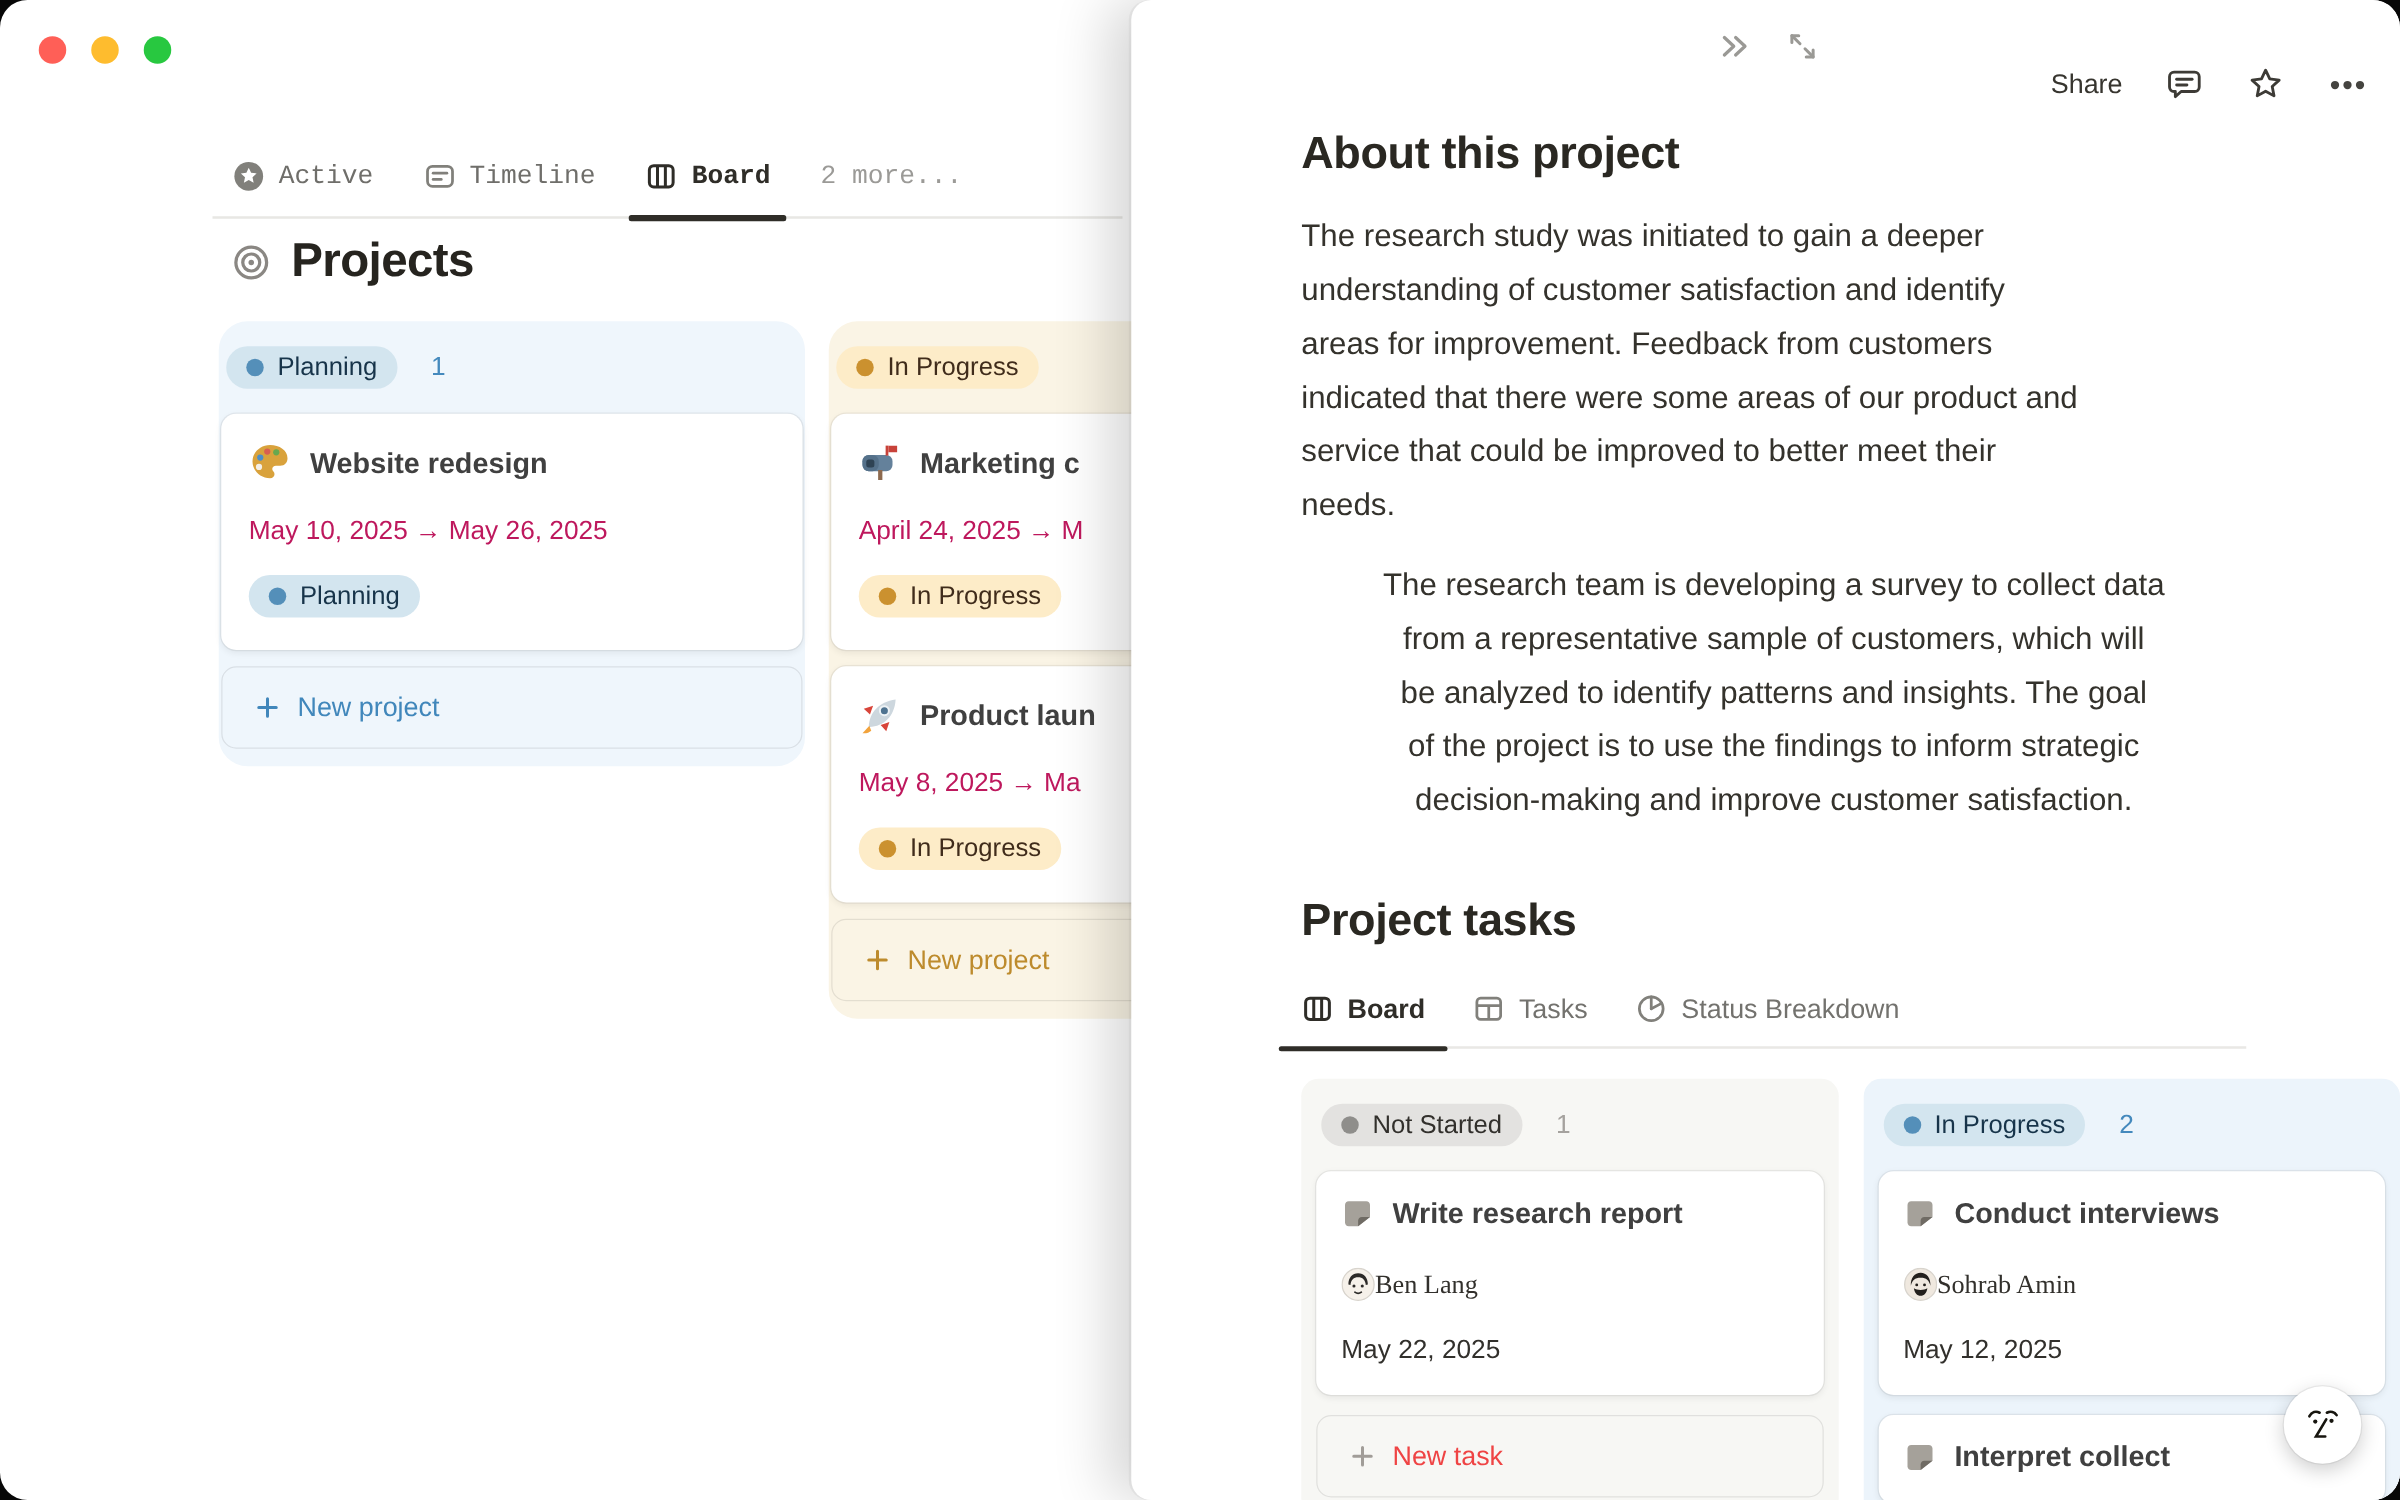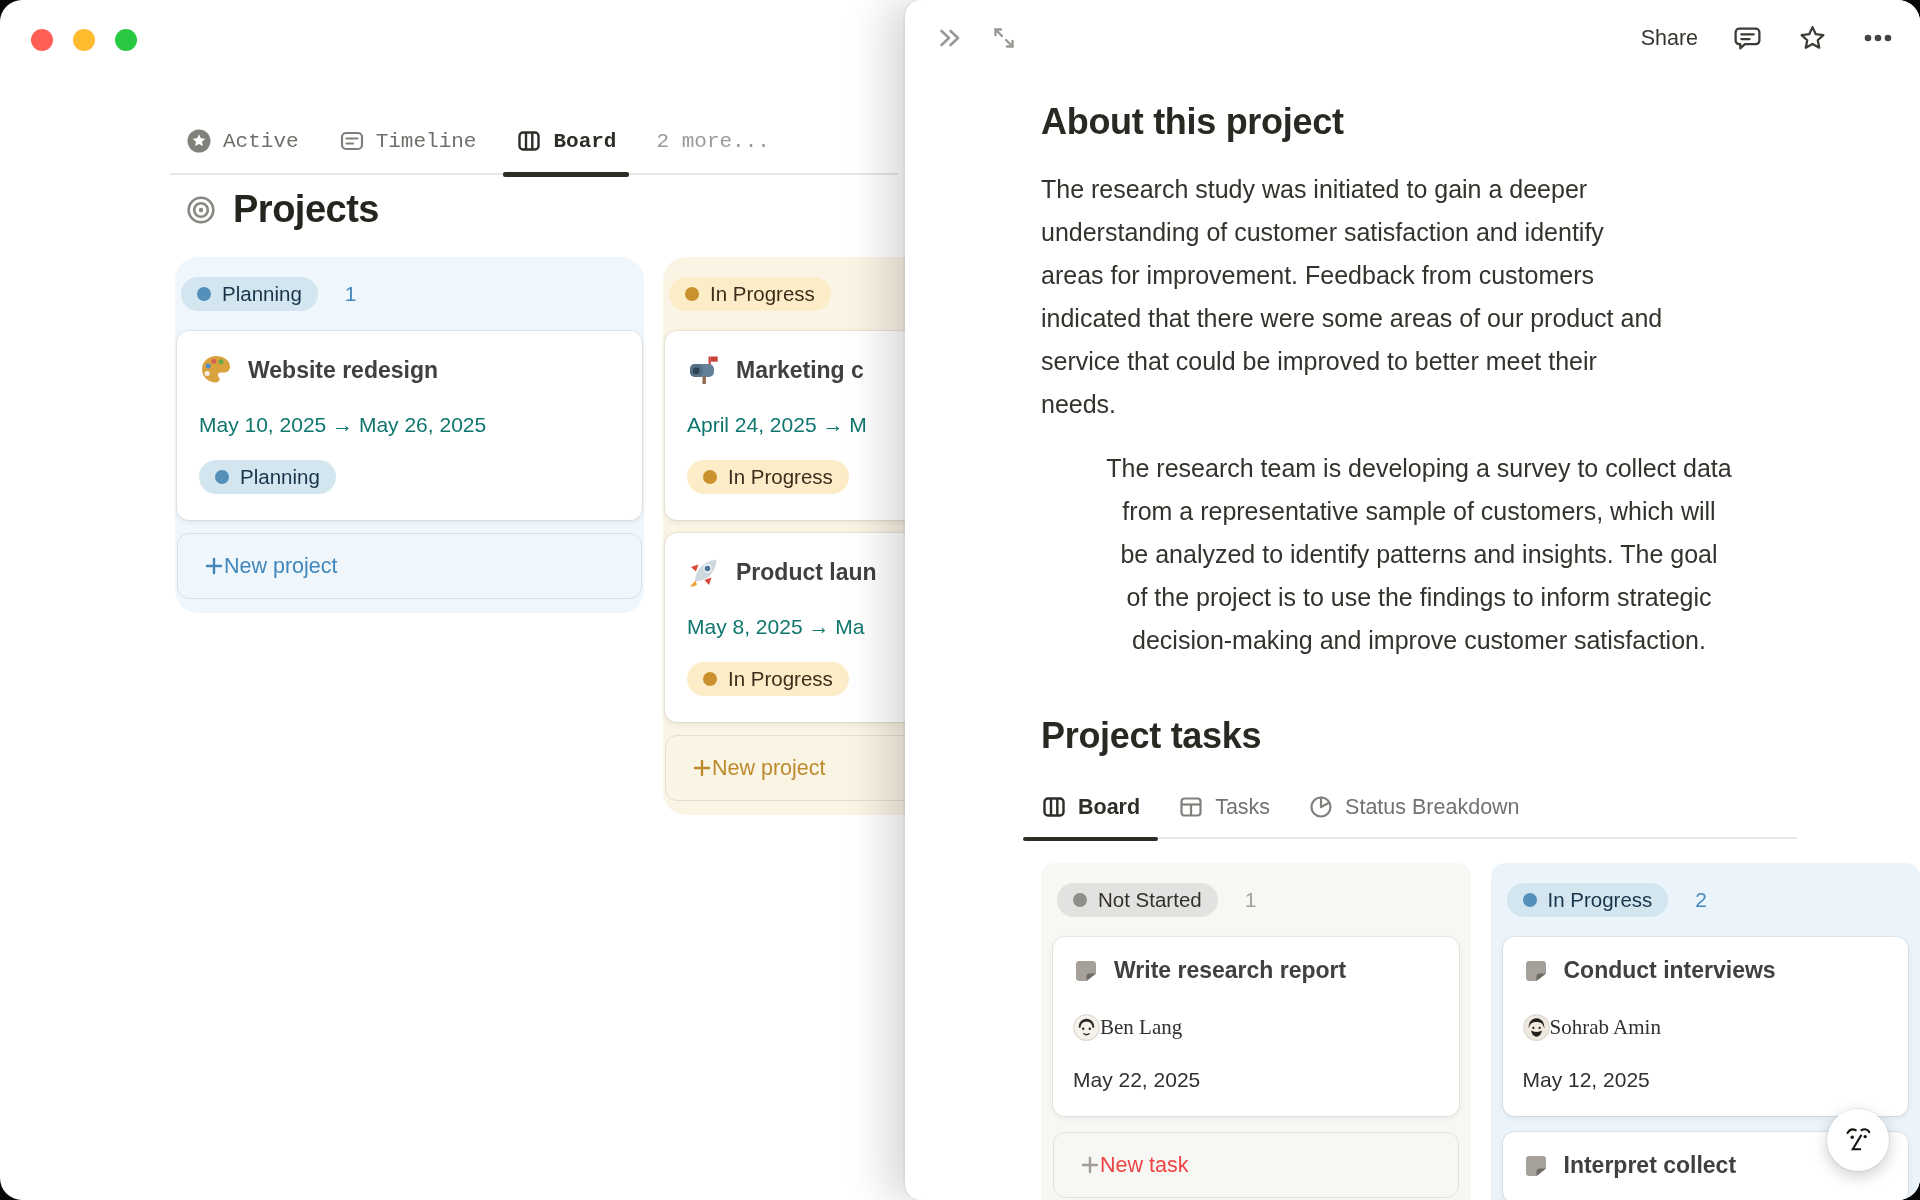--- a/index.html
+++ b/index.html
@@ -44,31 +44,31 @@
   .pill.blue{background:#d3e5ef;color:#17344a;}   .pill.blue .dot{background:#548fb9;}
   .pill.yellow{background:#fdecc8;color:#402c1b;} .pill.yellow .dot{background:#cb912f;}
   .pill.gray{background:#e3e2e0;color:#32302c;}   .pill.gray .dot{background:#8f8e8b;}
   .count{font-size:21px;margin-left:27px;}
   .count.blue{color:#4489bd;} .count.gray{color:#a5a29e;}
 
   .card{background:#fff;border-radius:12px;padding:22px 22px 26px;margin-bottom:13px;
         box-shadow:0 0 0 1px rgba(15,15,15,.06),0 2px 6px rgba(15,15,15,.07);}
   .card-title{display:flex;align-items:center;gap:15px;margin-bottom:26px;}
   .card-title .t{font-size:23px;font-weight:600;color:#404040;white-space:nowrap;overflow:hidden;}
-  .card-date{font-size:21px;color:#0f766e;margin-bottom:23px;white-space:nowrap;overflow:hidden;}
+  .card-date{font-size:21px;color:#be185d;margin-bottom:23px;white-space:nowrap;overflow:hidden;}
   .new-btn{height:66px;border:1px solid rgba(0,0,0,.09);border-radius:12px;display:flex;
-        align-items:center;padding-left:26px;font-size:21.5px;font-weight:500;
+        align-items:center;gap:14px;padding-left:26px;font-size:21.5px;font-weight:500;
         box-sizing:border-box;cursor:default;}
   .new-btn.blue{color:#4187bb;} .new-btn.yellow{color:#bd8b2d;} .new-btn.gray{color:#ef4444;}
 
   
   .panel{position:absolute;left:905px;top:0;width:1015px;height:1200px;background:#fff;
         border-radius:16px 0 0 16px;z-index:5;overflow:hidden;
         box-shadow:-2px 0 0 rgba(0,0,0,.04),-18px 0 44px rgba(0,0,0,.16);}
-  .ptoolbar{display:flex;align-items:center;padding:22px 26px 0 30px;height:32px;}
+  .ptoolbar{display:flex;align-items:center;padding:22px 26px 0 30px;height:32px;flex-direction:column;}
   .ptool-left{display:flex;align-items:center;gap:24px;}
   .ptool-right{margin-left:auto;display:flex;align-items:center;gap:34px;}
   .share{font-size:21.5px;color:#37352f;}
   .pbody{padding:0 0 0 136px;width:756px;}
   h2.h2{font-size:36px;font-weight:700;color:#2a2822;letter-spacing:-.3px;line-height:44px;margin:0;}
   .h2.about{margin-top:46px;}
   .h2.tasks{margin-top:52px;}
   .para{font-size:25px;line-height:43px;color:#34322c;margin:24px 0 0;white-space:pre-line;}
   .para + .para{margin-top:21px;text-align:center;}
 

